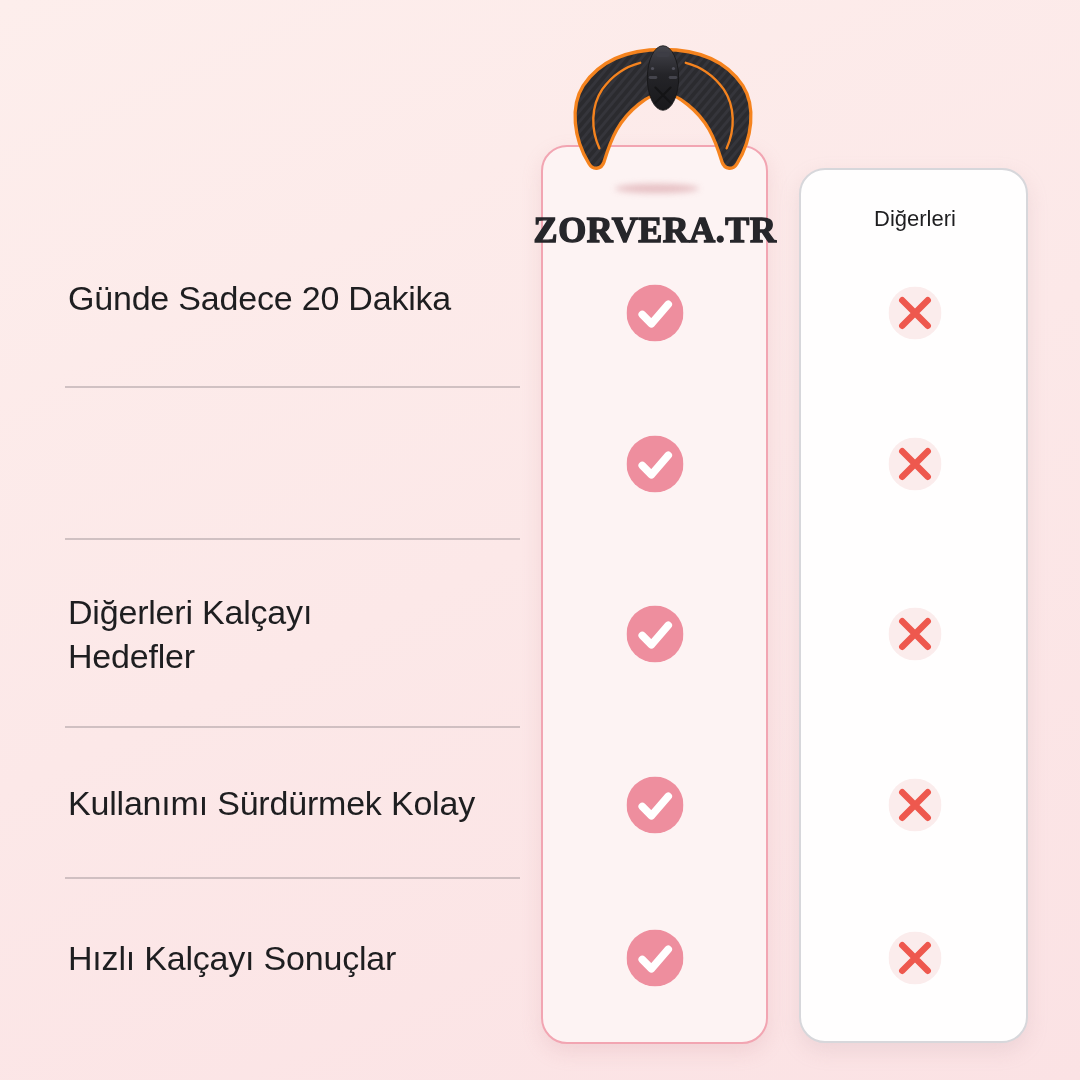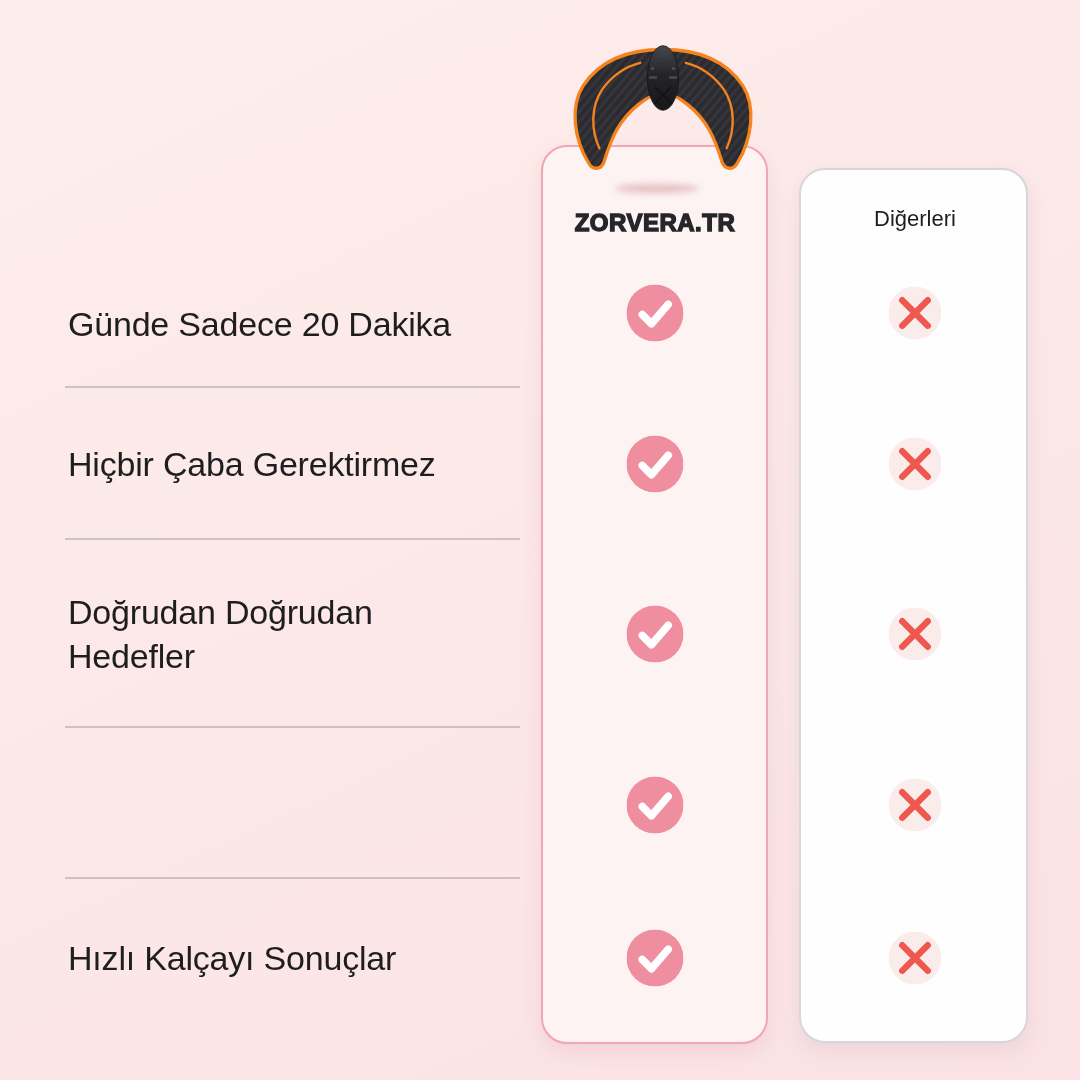--- a/index.html
+++ b/index.html
@@ -23,39 +23,40 @@
   .card-others{
     left:799px;top:168px;width:229px;height:875px;
     background:var(--others-bg,#fffefe);
     border:2px solid var(--others-border,#d7d7db);
     box-shadow:0 8px 20px rgba(190,160,168,.22);
   }
 
   
   .col-title{position:absolute;transform:translate(-50%,-50%);white-space:nowrap;}
   .brand-title{
-    left:655px;top:223px;
-    font-size:24px;font-weight:bold;letter-spacing:.5px;
+    left:655px;top:230px;
+    font-size:36px;font-weight:bold;letter-spacing:.5px;
     color:var(--logo,#26262a);
+    font-family:Liberation Serif, serif;
     -webkit-text-stroke:1.4px var(--logo,#26262a);
   }
   .others-title{
     left:915px;top:219px;
     font-size:22px;font-weight:400;
     color:var(--text,#1e1e20);
   }
 
   
   .feature{
     position:absolute;left:68px;transform:translateY(-50%);
     font-size:34px;line-height:1.3;letter-spacing:-.2px;
     color:var(--text,#1e1e20);
     white-space:pre-line;
   }
-  .f1{top:324px}.f2{top:464px}.f3{top:634px}.f4{top:803px}.f5{top:958px}
+  .f1{top:298px}.f2{top:464px}.f3{top:634px}.f4{top:803px}.f5{top:958px}
 
   .divider{
     position:absolute;left:65px;width:455px;height:2px;
     background:var(--divider,#b3a5a9);opacity:.6;
   }
   .d1{top:386px}.d2{top:538px}.d3{top:726px}.d4{top:877px}
 
   
   .mark{position:absolute;transform:translate(-50%,-50%);}
   .check-col{left:655px}
@@ -75,23 +76,23 @@
   }
   .device-rim{stroke:var(--device-orange,#f5831e);}
   .device-accent{stroke:var(--device-orange,#f5831e);}
 </style>
 </head>
 <body>
 
 <div class="canvas">
 
   <div class="feature f1">Günde Sadece 20 Dakika</div>
-  <div class="feature f2">Hiçbir Çaba Gerektirmez</div>
-  <div class="feature f3">Doğrudan Doğrudan
+  <div class="feature f3">Diğerleri Kalçayı
 Hedefler</div>
+  <div class="feature f4">Kullanımı Sürdürmek Kolay</div>
   <div class="feature f5">Hızlı Kalçayı Sonuçlar</div>
 
   <div class="divider d1"></div>
   <div class="divider d2"></div>
   <div class="divider d3"></div>
   <div class="divider d4"></div>
 
   <div class="card card-brand"></div>
   <div class="card card-others"></div>
 

